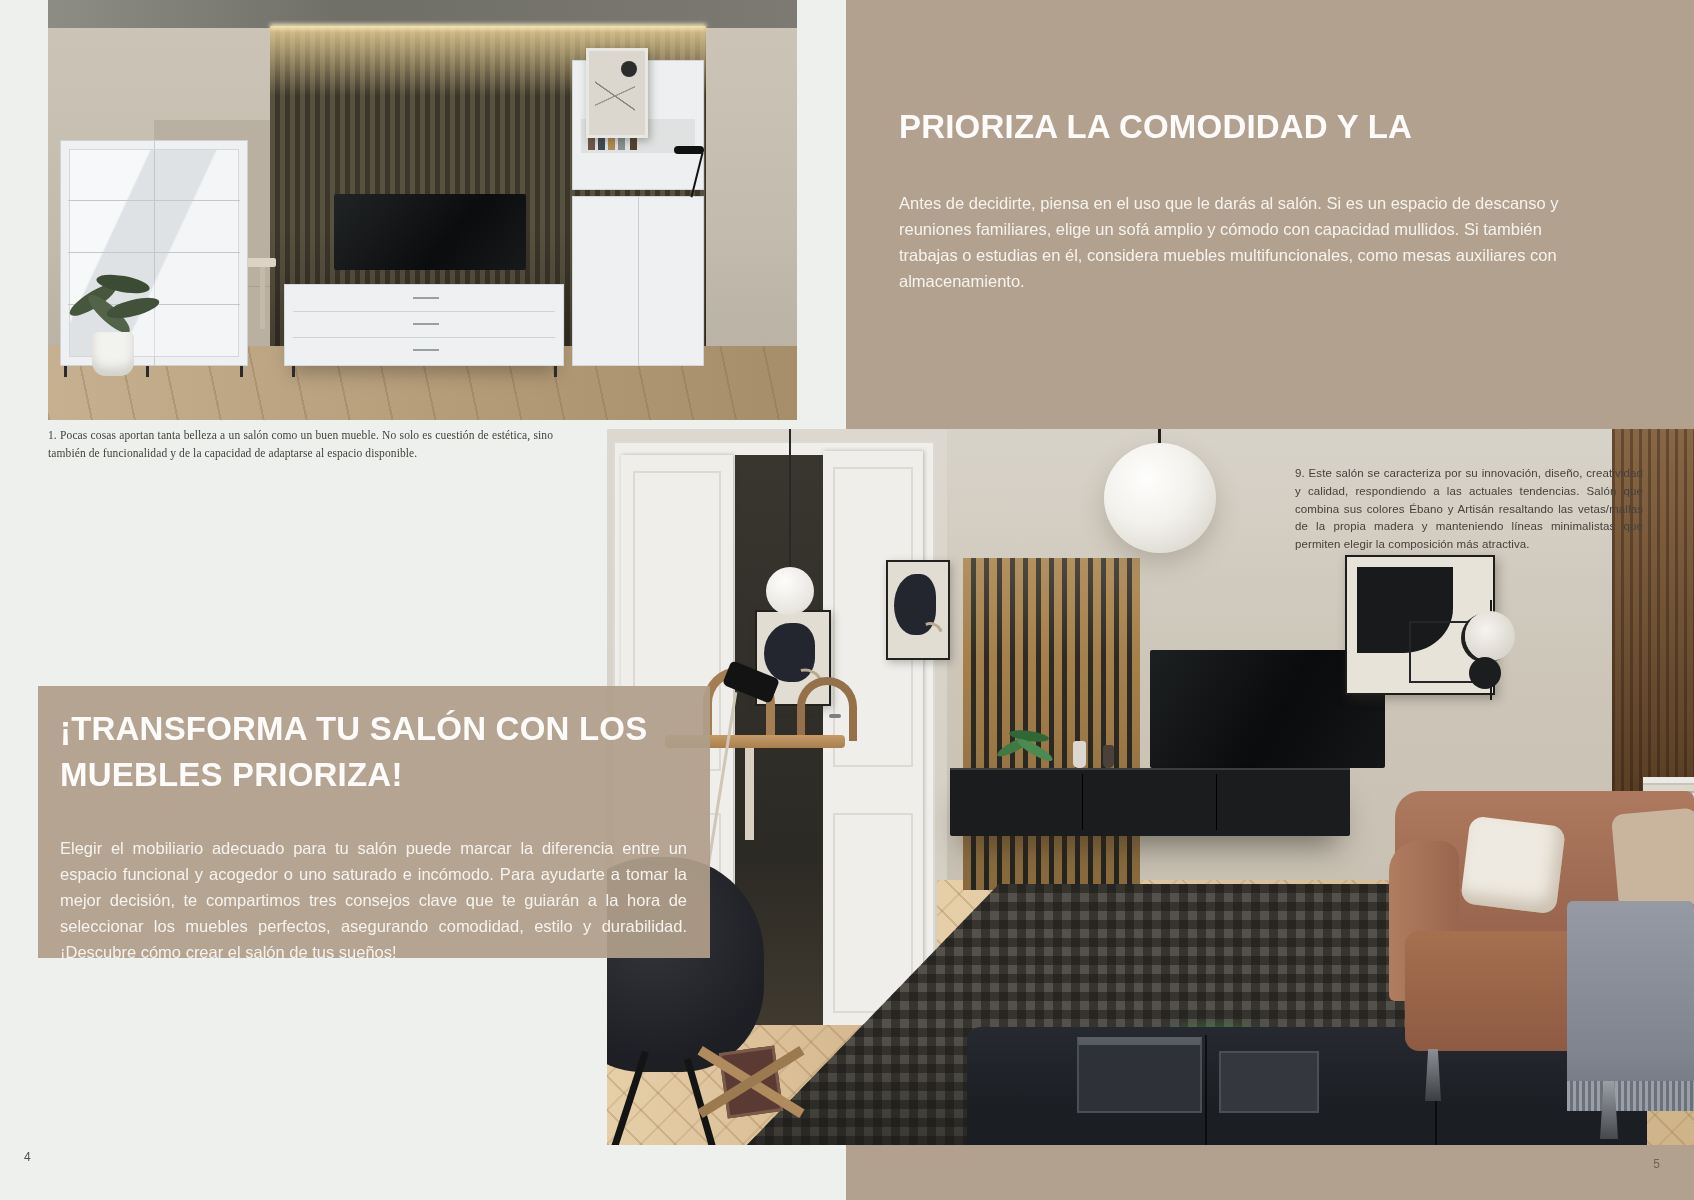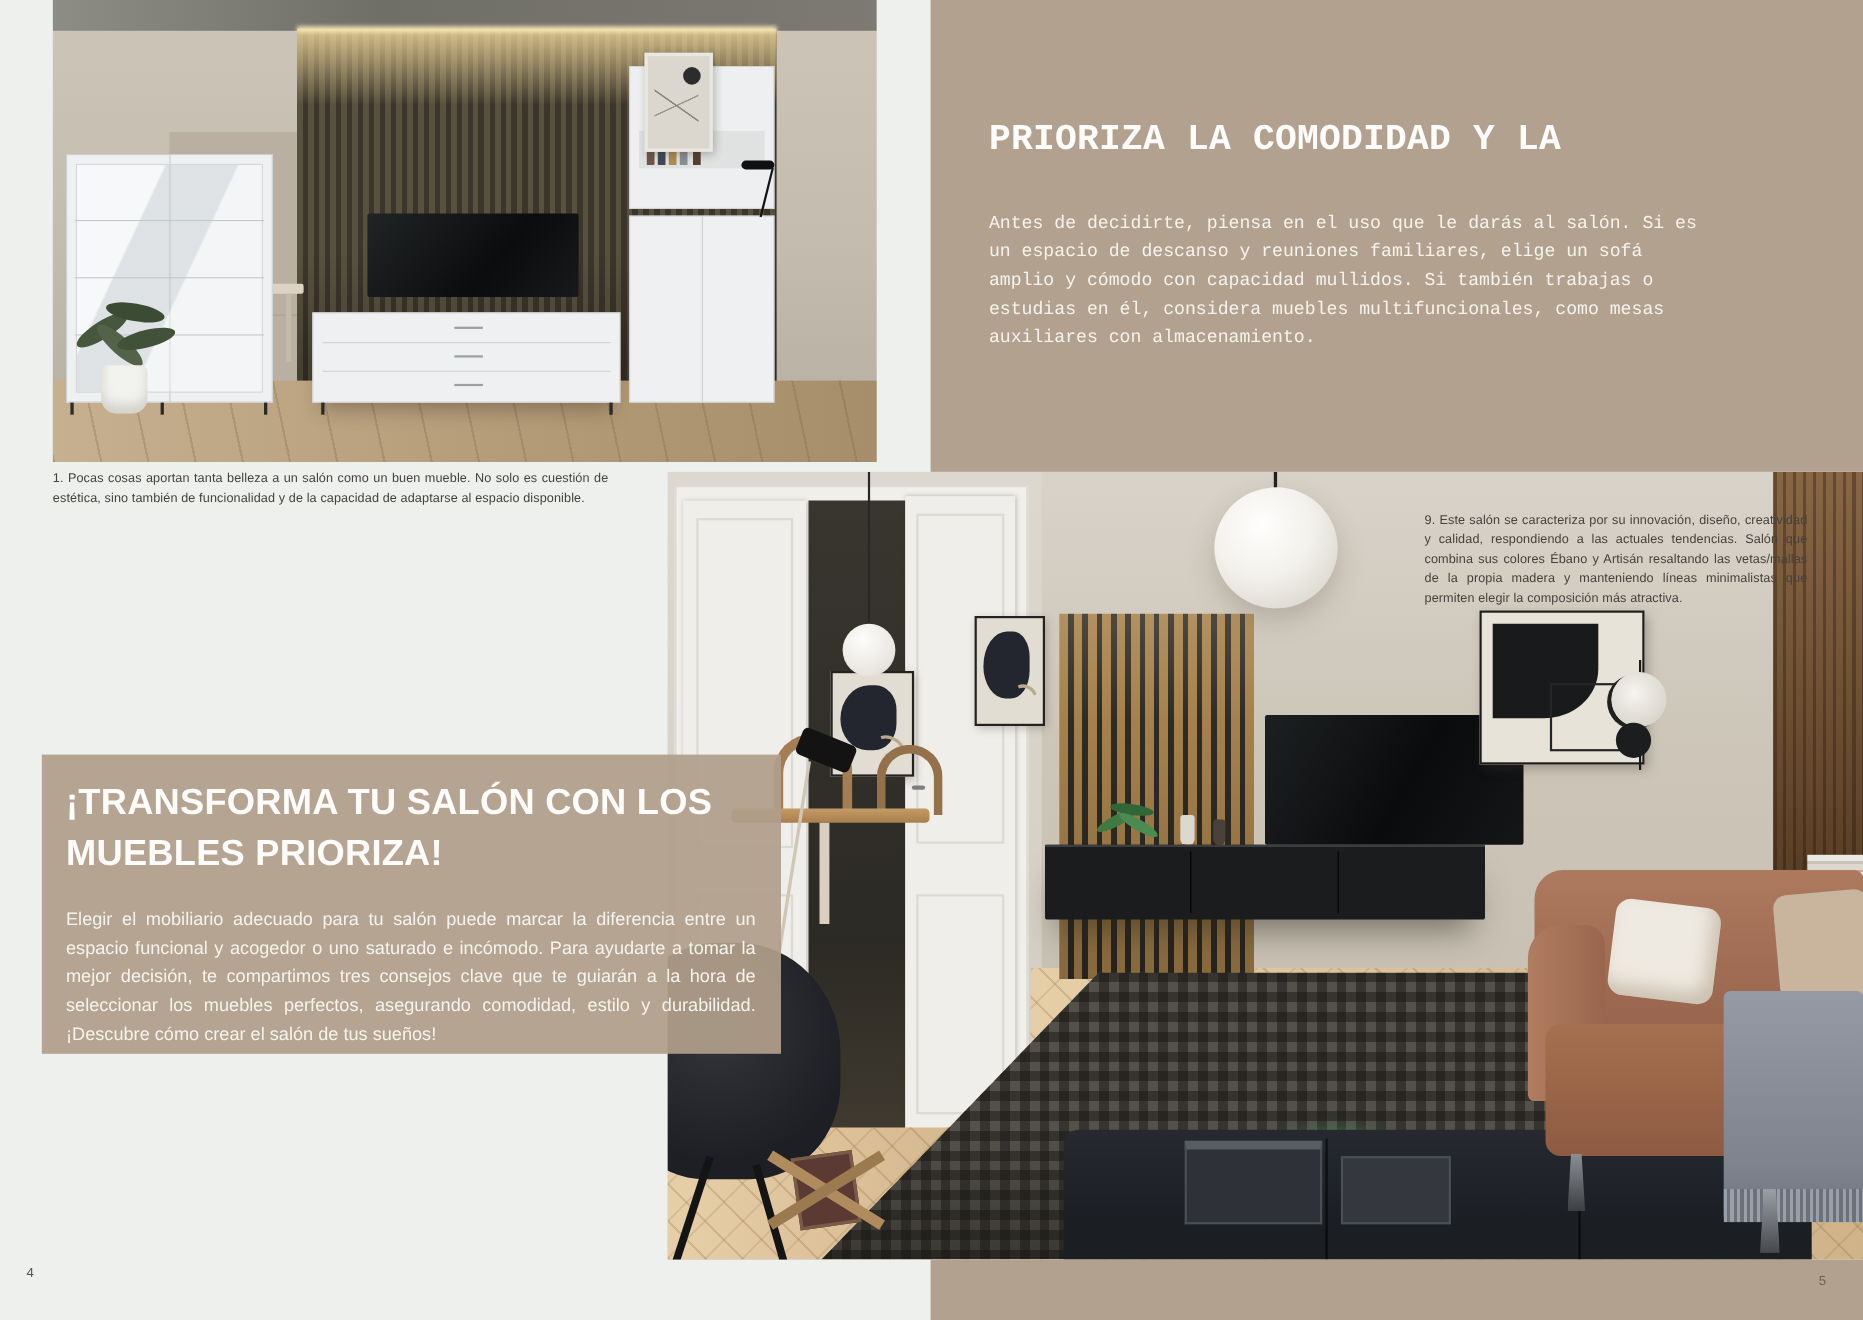--- a/index.html
+++ b/index.html
@@ -13,32 +13,32 @@
   }
   *{margin:0;padding:0;box-sizing:border-box;}
   html,body{background:#888;}
   body{font-family:"Liberation Sans",sans-serif;}
   .spread{position:relative;width:1694px;height:1200px;background:var(--page-background,#eef0ee);overflow:hidden;margin:0 auto;}
 
   .abs{position:absolute;}
 
   
   .caption{color:var(--caption-text,#45423c);font-size:11.5px;line-height:1.55;text-align:justify;letter-spacing:.1px;}
-  .caption-1{left:48px;top:427px;width:505px;}
+  .caption-1{left:48px;top:427px;width:505px;font-family:Liberation Serif, serif;}
   .page-number{font-size:12px;color:var(--page-number,#55504a);}
   .pn-left{left:24px;top:1150px;}
 
   .feature-block-left{left:38px;top:686px;width:672px;height:272px;background:var(--overlay-taupe,rgba(175,158,138,.93));padding:20px 22px 0 22px;z-index:30;}
   .feature-title{color:var(--heading-white,#fdfcfa);font-weight:700;font-size:33px;line-height:1.38;letter-spacing:.2px;}
   .feature-title span{display:block;white-space:nowrap;}
   .feature-body{color:var(--body-white,#f6f3ee);font-size:16.5px;line-height:1.58;}
-  .feature-block-left .feature-body{margin-top:26px;width:627px;text-align:justify;}
-
-  
-  .right-top-block{left:846px;top:0;width:848px;height:429px;background:var(--accent-taupe,#b2a18e);padding:104px 0 0 53px;z-index:5;font-family:Liberation Mono, monospace;}
+  .feature-block-left .feature-body{margin-top:38px;width:627px;text-align:justify;}
+
+  
+  .right-top-block{left:846px;top:0;width:848px;height:429px;background:var(--accent-taupe,#b2a18e);padding:104px 0 0 53px;z-index:5;}
   .right-top-block .feature-body{margin-top:40px;width:660px;}
   .bottom-strip{left:846px;top:1145px;width:848px;height:55px;background:var(--accent-taupe,#b2a18e);z-index:5;}
   .pn-right{position:absolute;right:34px;top:12px;color:#6e6354;}
 
   
   .photo1{left:48px;top:0;width:749px;height:420px;overflow:hidden;background:linear-gradient(180deg,#ccc5b8 0%,#c2bbae 55%,#b6ae9f 100%);z-index:2;}
   .p1-ceiling{left:0;top:0;width:749px;height:28px;background:linear-gradient(90deg,#8d8c85,#6f6e67 40%,#7c7a72);}
   .p1-floor{left:0;top:346px;width:749px;height:74px;
     background:linear-gradient(90deg,#c6b08f,#b59c79 55%,#a78e6b);
   }

